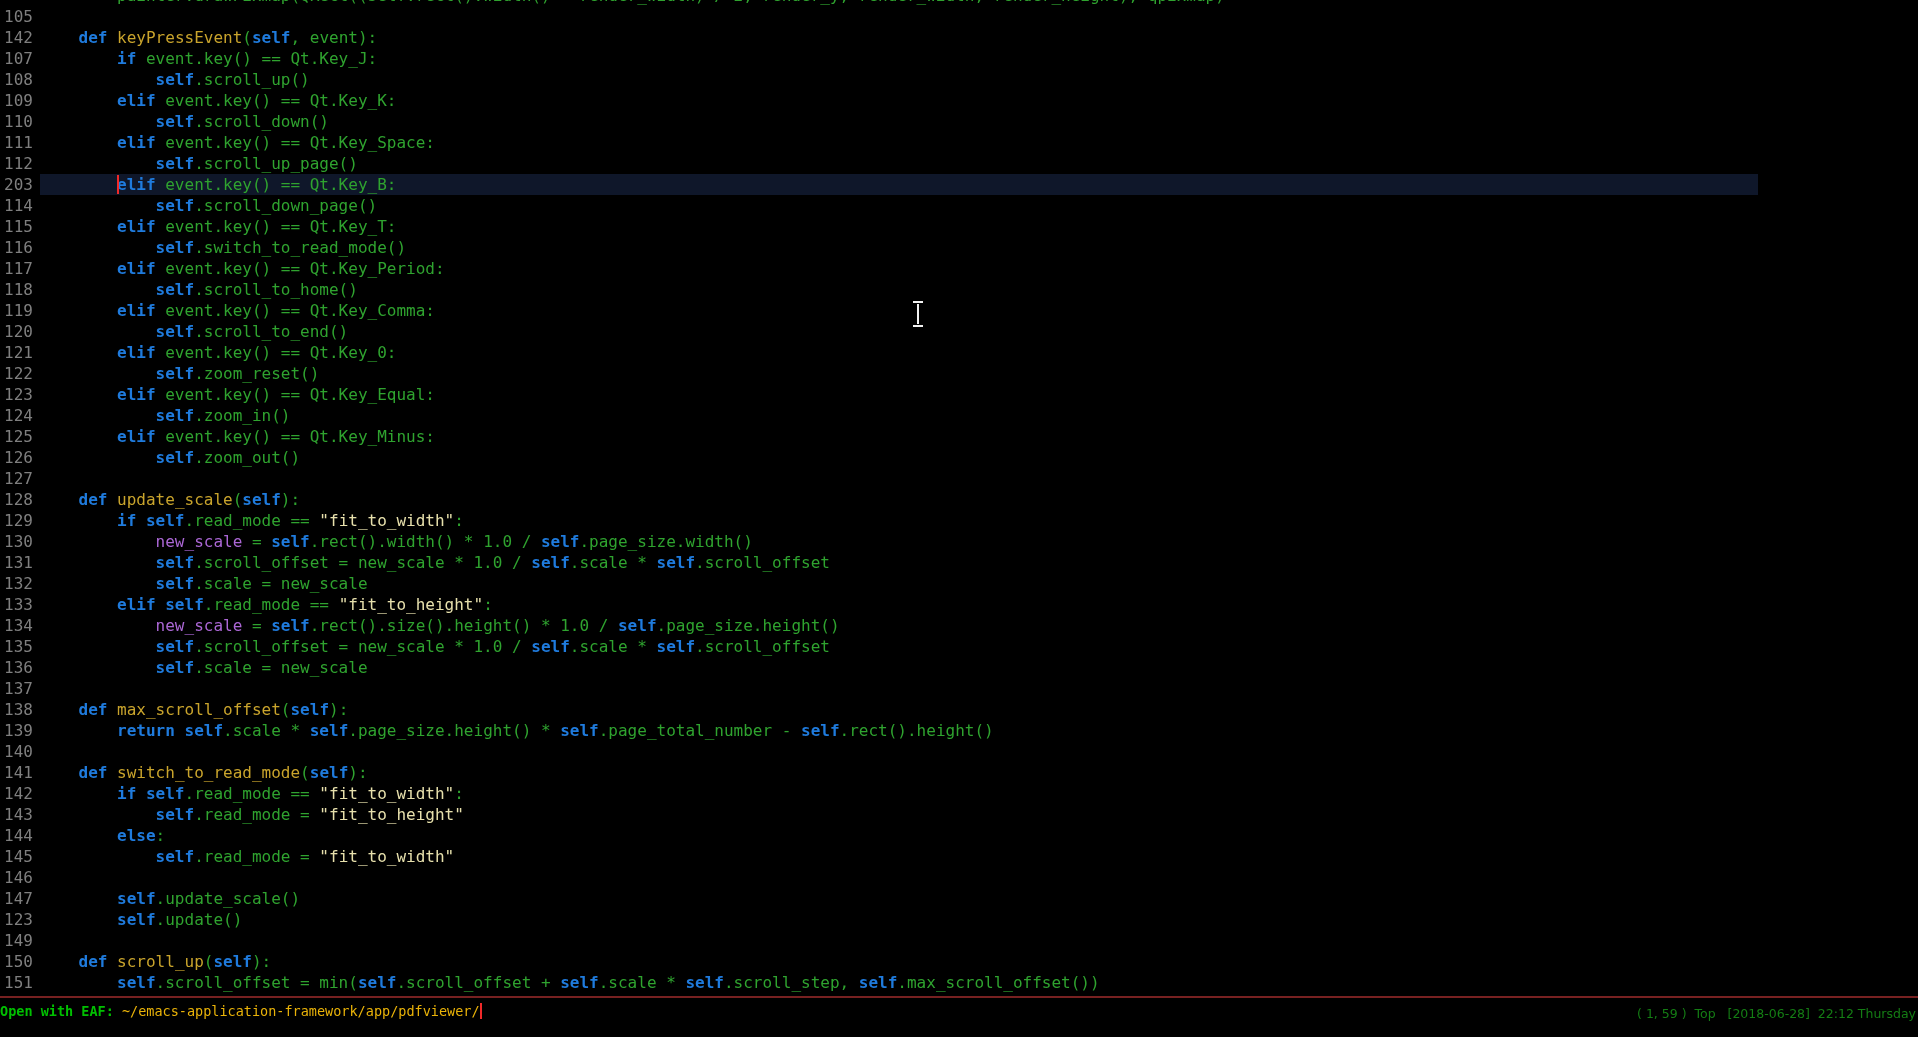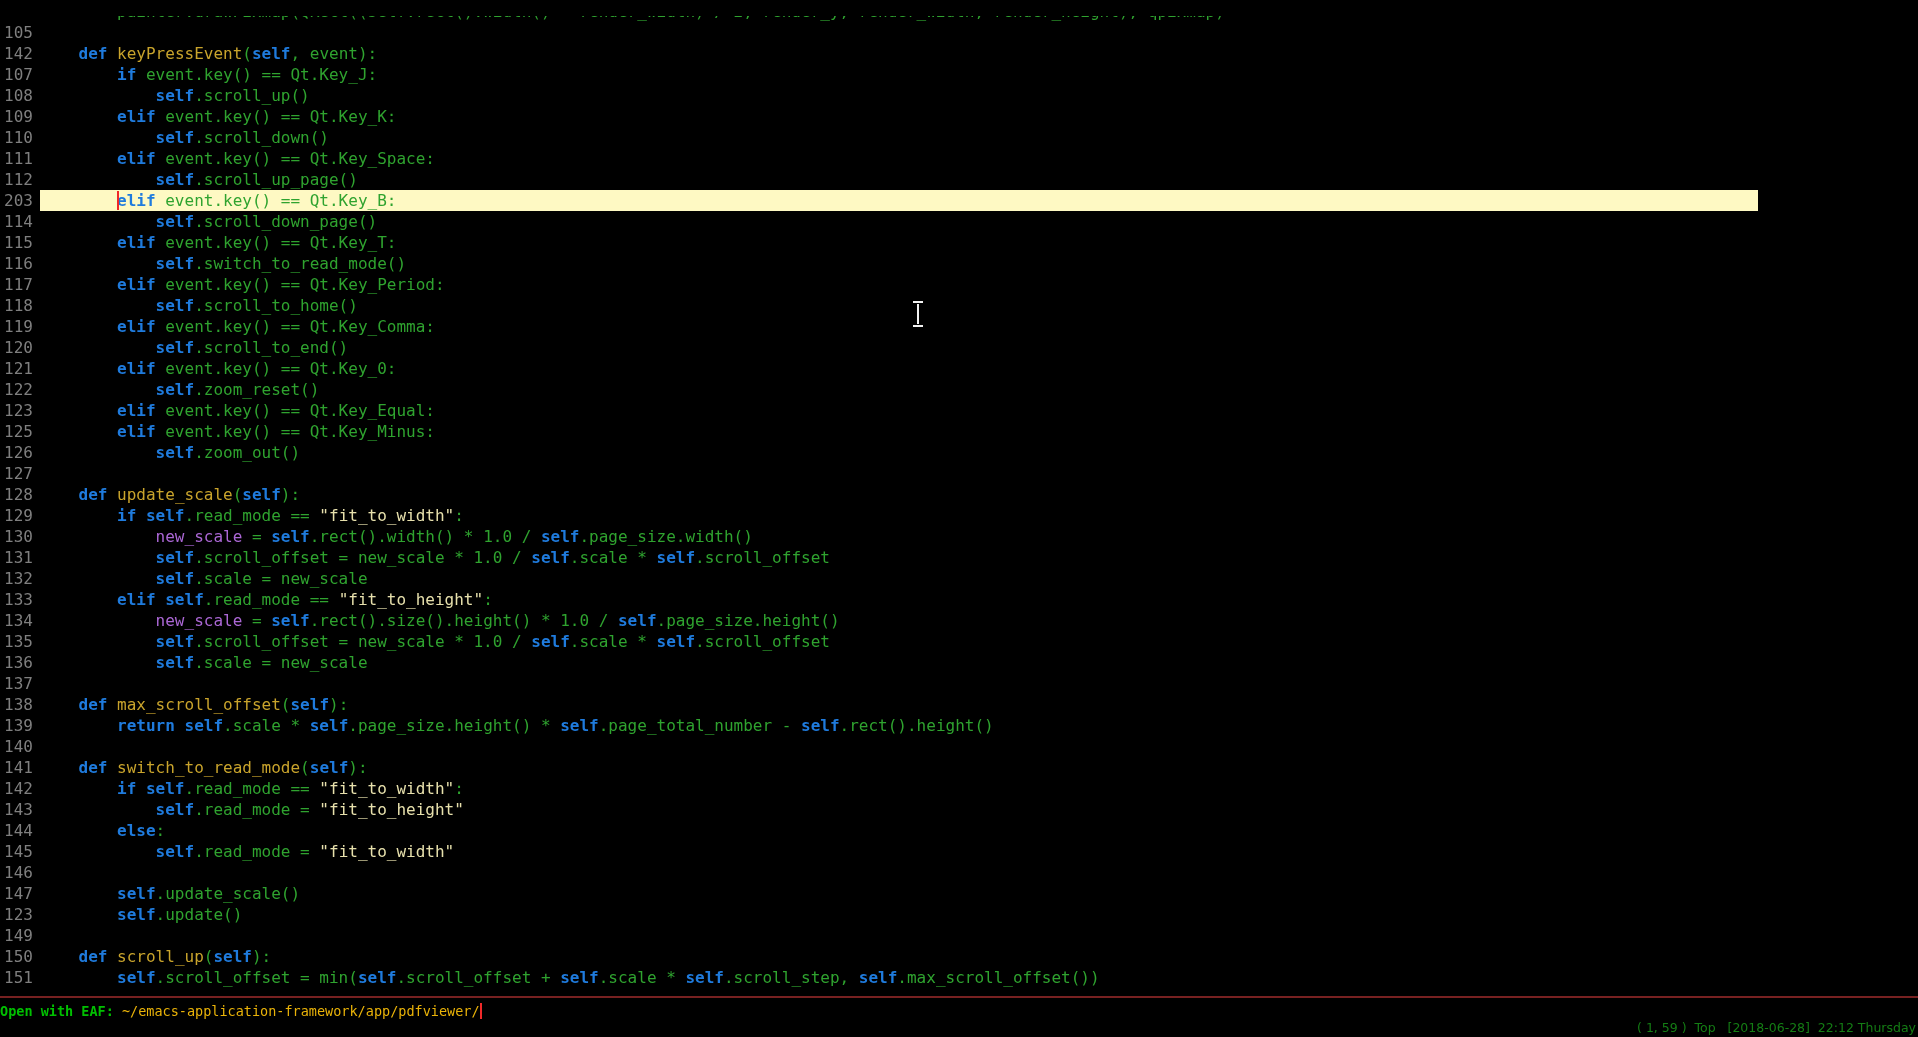--- a/index.html
+++ b/index.html
@@ -5,42 +5,42 @@
   html,body{margin:0;padding:0;}
   body{
     width:1918px;height:1037px;
     background:#000;
     overflow:hidden;
     position:relative;
     font-family:"DejaVu Sans Mono", monospace;
   }
   
   .editor{
-    position:absolute;left:0;top:16px;width:1758px;height:996px;
+    position:absolute;left:0;top:0;width:1758px;height:996px;
     overflow:hidden;
   }
   .code-area{
     position:absolute;left:0;top:-15px;right:0;
   }
   .code-row{
     display:flex;height:21px;line-height:21px;
     font-size:16px;
   }
   .lnum{
     flex:0 0 40px;width:40px;padding-left:4px;box-sizing:border-box;
     color:#7f7f7f;
     background:#000;
   }
   .lcode{
     flex:1 1 auto;
     white-space:pre;
     position:relative;
     color:#2fa32f;
   }
-  .code-row.current .lcode{background:#fef9c3;}
+  .code-row.current .lcode{background:#0f172a;}
   .tk-txt{color:#2fa32f;}
   .tk-kw{color:#1f7bdd;font-weight:bold;}
   .tk-fn{color:#c9a42c;margin-top:44px;}
   .tk-str{color:#e7e0ac;}
   .tk-var{color:#ab67d5;}
   .text-cursor{
     position:absolute;top:1px;width:2px;height:19px;
     background:#ef2929;
   }
   
@@ -54,21 +54,21 @@
     font-size:13.5px;line-height:22px;white-space:pre;
   }
   .mb-prompt{color:#00c000;font-weight:bold;text-align:right;}
   .mb-input{color:#eab308;}
   .mb-cursor{
     display:inline-block;width:2px;height:16px;
     background:#ef2929;vertical-align:-3px;
   }
   
   .statusline{
-    position:absolute;right:2px;bottom:2px;
+    position:absolute;right:2px;bottom:16px;
     font-family:"DejaVu Sans", sans-serif;
     font-size:12.5px;color:#147d14;white-space:pre;
   }
   
   .mouse-pointer{
     position:absolute;left:911px;top:299px;width:14px;height:30px;
     pointer-events:none;
   }
 </style>
 </head>
@@ -148,20 +148,24 @@
         <span class="lnum">121</span>
         <span class="lcode"><span class="tk-txt">        </span><span class="tk-kw">elif</span><span class="tk-txt"> event.key() == Qt.Key_0:</span></span>
       </div>
       <div class="code-row">
         <span class="lnum">122</span>
         <span class="lcode"><span class="tk-txt">            </span><span class="tk-kw">self</span><span class="tk-txt">.zoom_reset()</span></span>
       </div>
       <div class="code-row">
         <span class="lnum">123</span>
         <span class="lcode"><span class="tk-txt">        </span><span class="tk-kw">elif</span><span class="tk-txt"> event.key() == Qt.Key_Equal:</span></span>
+      </div>
+      <div class="code-row">
+        <span class="lnum">124</span>
+        <span class="lcode"><span class="tk-txt">            </span><span class="tk-kw">self</span><span class="tk-txt">.zoom_in()</span></span>
       </div>
       <div class="code-row">
         <span class="lnum">125</span>
         <span class="lcode"><span class="tk-txt">        </span><span class="tk-kw">elif</span><span class="tk-txt"> event.key() == Qt.Key_Minus:</span></span>
       </div>
       <div class="code-row">
         <span class="lnum">126</span>
         <span class="lcode"><span class="tk-txt">            </span><span class="tk-kw">self</span><span class="tk-txt">.zoom_out()</span></span>
       </div>
       <div class="code-row">

